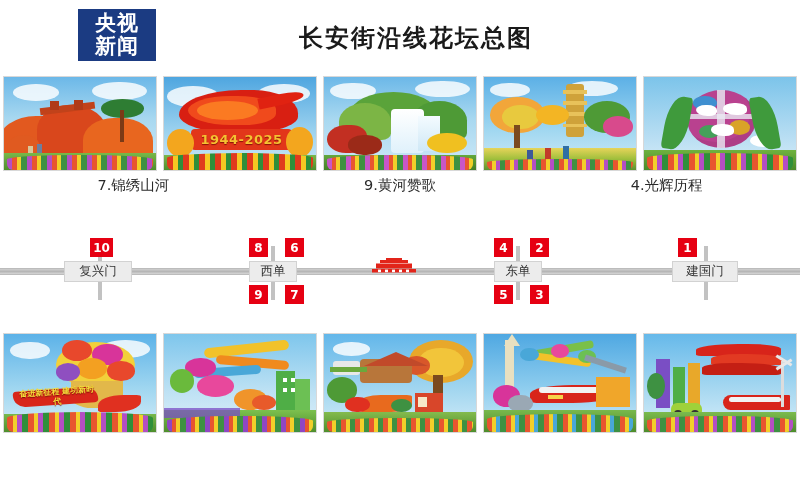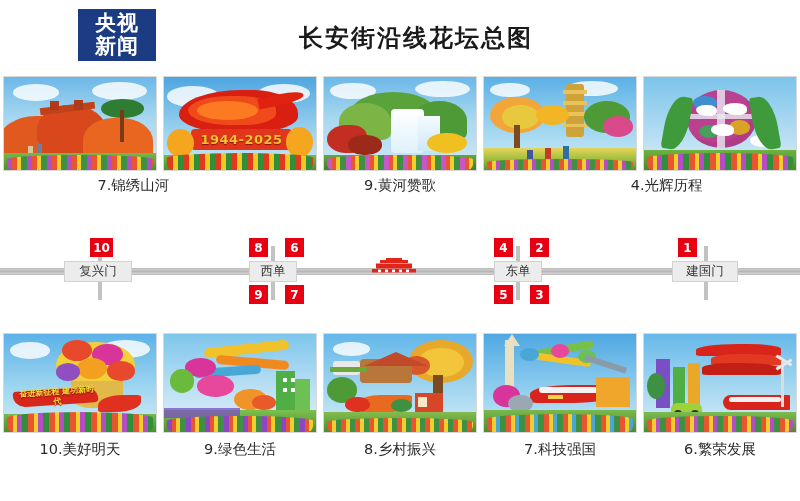--- a/index.html
+++ b/index.html
@@ -393,21 +393,14 @@
         <div class="blob" style="left:31%;top:78%;width:5%;height:8%;background:#333;border-radius:50%"></div>
         <div style="position:absolute;left:90%;top:28%;width:2%;height:46%;background:#dcdcdc"></div>
         <div style="position:absolute;left:86%;top:26%;width:12%;height:3%;background:#e8e8e8;transform:rotate(32deg)"></div>
         <div style="position:absolute;left:86%;top:30%;width:12%;height:3%;background:#e8e8e8;transform:rotate(-32deg)"></div>
         <div class="ground" style="height:20%;background:linear-gradient(180deg,#7cbb4e,#4d8c2b)"></div>
         <div class="flowerbed" style="height:16%;background:repeating-linear-gradient(90deg,#e8552f 0 5px,#f2cf2a 5px 9px,#b44ec4 9px 13px,#3e9142 13px 19px)"></div>
       </div>
     </div>
   </div>
 
-  <div class="labels labels-bottom">
-    <div class="label-cell">10.美好明天</div>
-    <div class="label-cell">9.绿色生活</div>
-    <div class="label-cell">8.乡村振兴</div>
-    <div class="label-cell">7.科技强国</div>
-    <div class="label-cell">6.繁荣发展</div>
-  </div>
 
 </div>
 
 </body></html>

